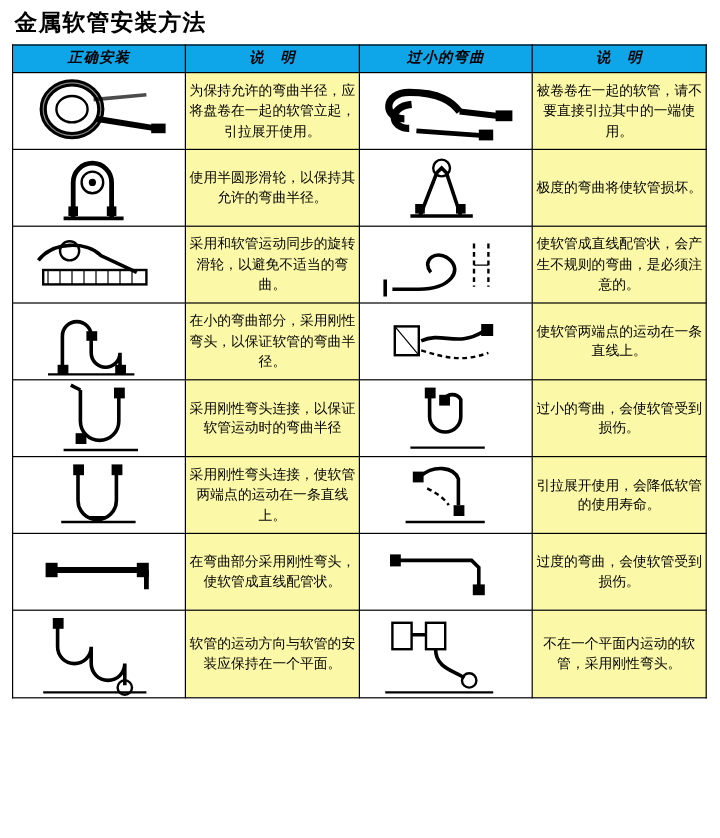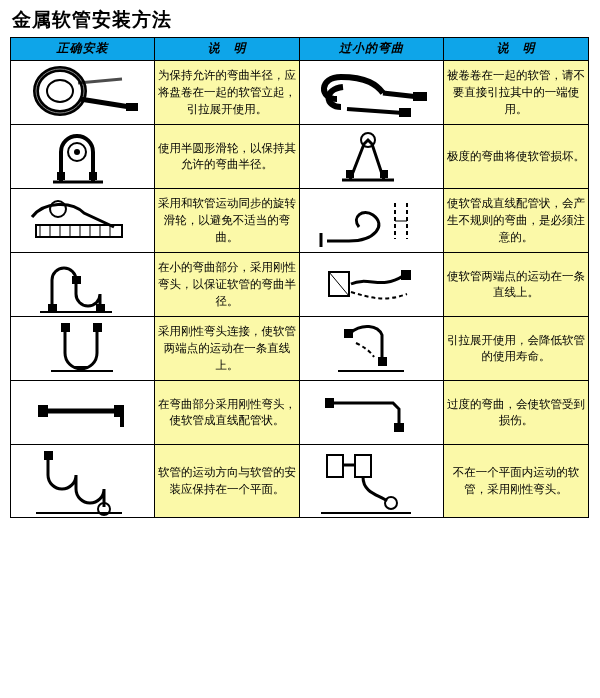--- a/index.html
+++ b/index.html
@@ -189,20 +189,41 @@
             <rect x="22" y="18" width="20" height="24" fill="none" stroke="#000" stroke-width="2"></rect>
             <line x1="22" y1="18" x2="42" y2="42" stroke="#000" stroke-width="1"></line>
             <path d="M44 30 C62 22 74 36 96 22" stroke="#000" stroke-width="3" fill="none"></path>
             <path d="M44 38 C64 44 78 48 100 40" stroke="#000" stroke-width="2" stroke-dasharray="4 3" fill="none"></path>
             <rect x="94" y="16" width="10" height="10" fill="#000"></rect>
           </svg>
         </td>
         <td class="desc-cell">使软管两端点的运动在一条直线上。</td>
       </tr>
 
+      <tr>
+        <td class="img-cell">
+          <svg class="fig" width="120" height="62" viewBox="0 0 120 62">
+            <path d="M44 8 L44 34 A16 16 0 0 0 76 34 L76 10" stroke="#000" stroke-width="3" fill="none"></path>
+            <path d="M44 8 L36 4" stroke="#000" stroke-width="3"></path>
+            <rect x="40" y="44" width="9" height="9" fill="#000"></rect>
+            <rect x="72" y="6" width="9" height="9" fill="#000"></rect>
+            <line x1="30" y1="58" x2="92" y2="58" stroke="#000" stroke-width="2"></line>
+          </svg>
+        </td>
+        <td class="desc-cell">采用刚性弯头连接，以保证软管运动时的弯曲半径</td>
+        <td class="img-cell">
+          <svg class="fig" width="120" height="62" viewBox="0 0 120 62">
+            <path d="M46 8 L46 30 A13 13 0 0 0 72 30 L72 16 A8 8 0 0 0 58 16" stroke="#000" stroke-width="3" fill="none"></path>
+            <rect x="42" y="6" width="9" height="9" fill="#000"></rect>
+            <rect x="54" y="12" width="9" height="9" fill="#000"></rect>
+            <line x1="30" y1="56" x2="92" y2="56" stroke="#000" stroke-width="2"></line>
+          </svg>
+        </td>
+        <td class="desc-cell">过小的弯曲，会使软管受到损伤。</td>
+      </tr>
 
       <tr>
         <td class="img-cell">
           <svg class="fig" width="120" height="62" viewBox="0 0 120 62">
             <path d="M42 10 L42 36 A16 16 0 0 0 74 36 L74 10" stroke="#000" stroke-width="3" fill="none"></path>
             <rect x="38" y="6" width="9" height="9" fill="#000"></rect>
             <rect x="70" y="6" width="9" height="9" fill="#000"></rect>
             <line x1="28" y1="54" x2="90" y2="54" stroke="#000" stroke-width="2"></line>
             <line x1="50" y1="50" x2="66" y2="50" stroke="#000" stroke-width="2"></line>
           </svg>

